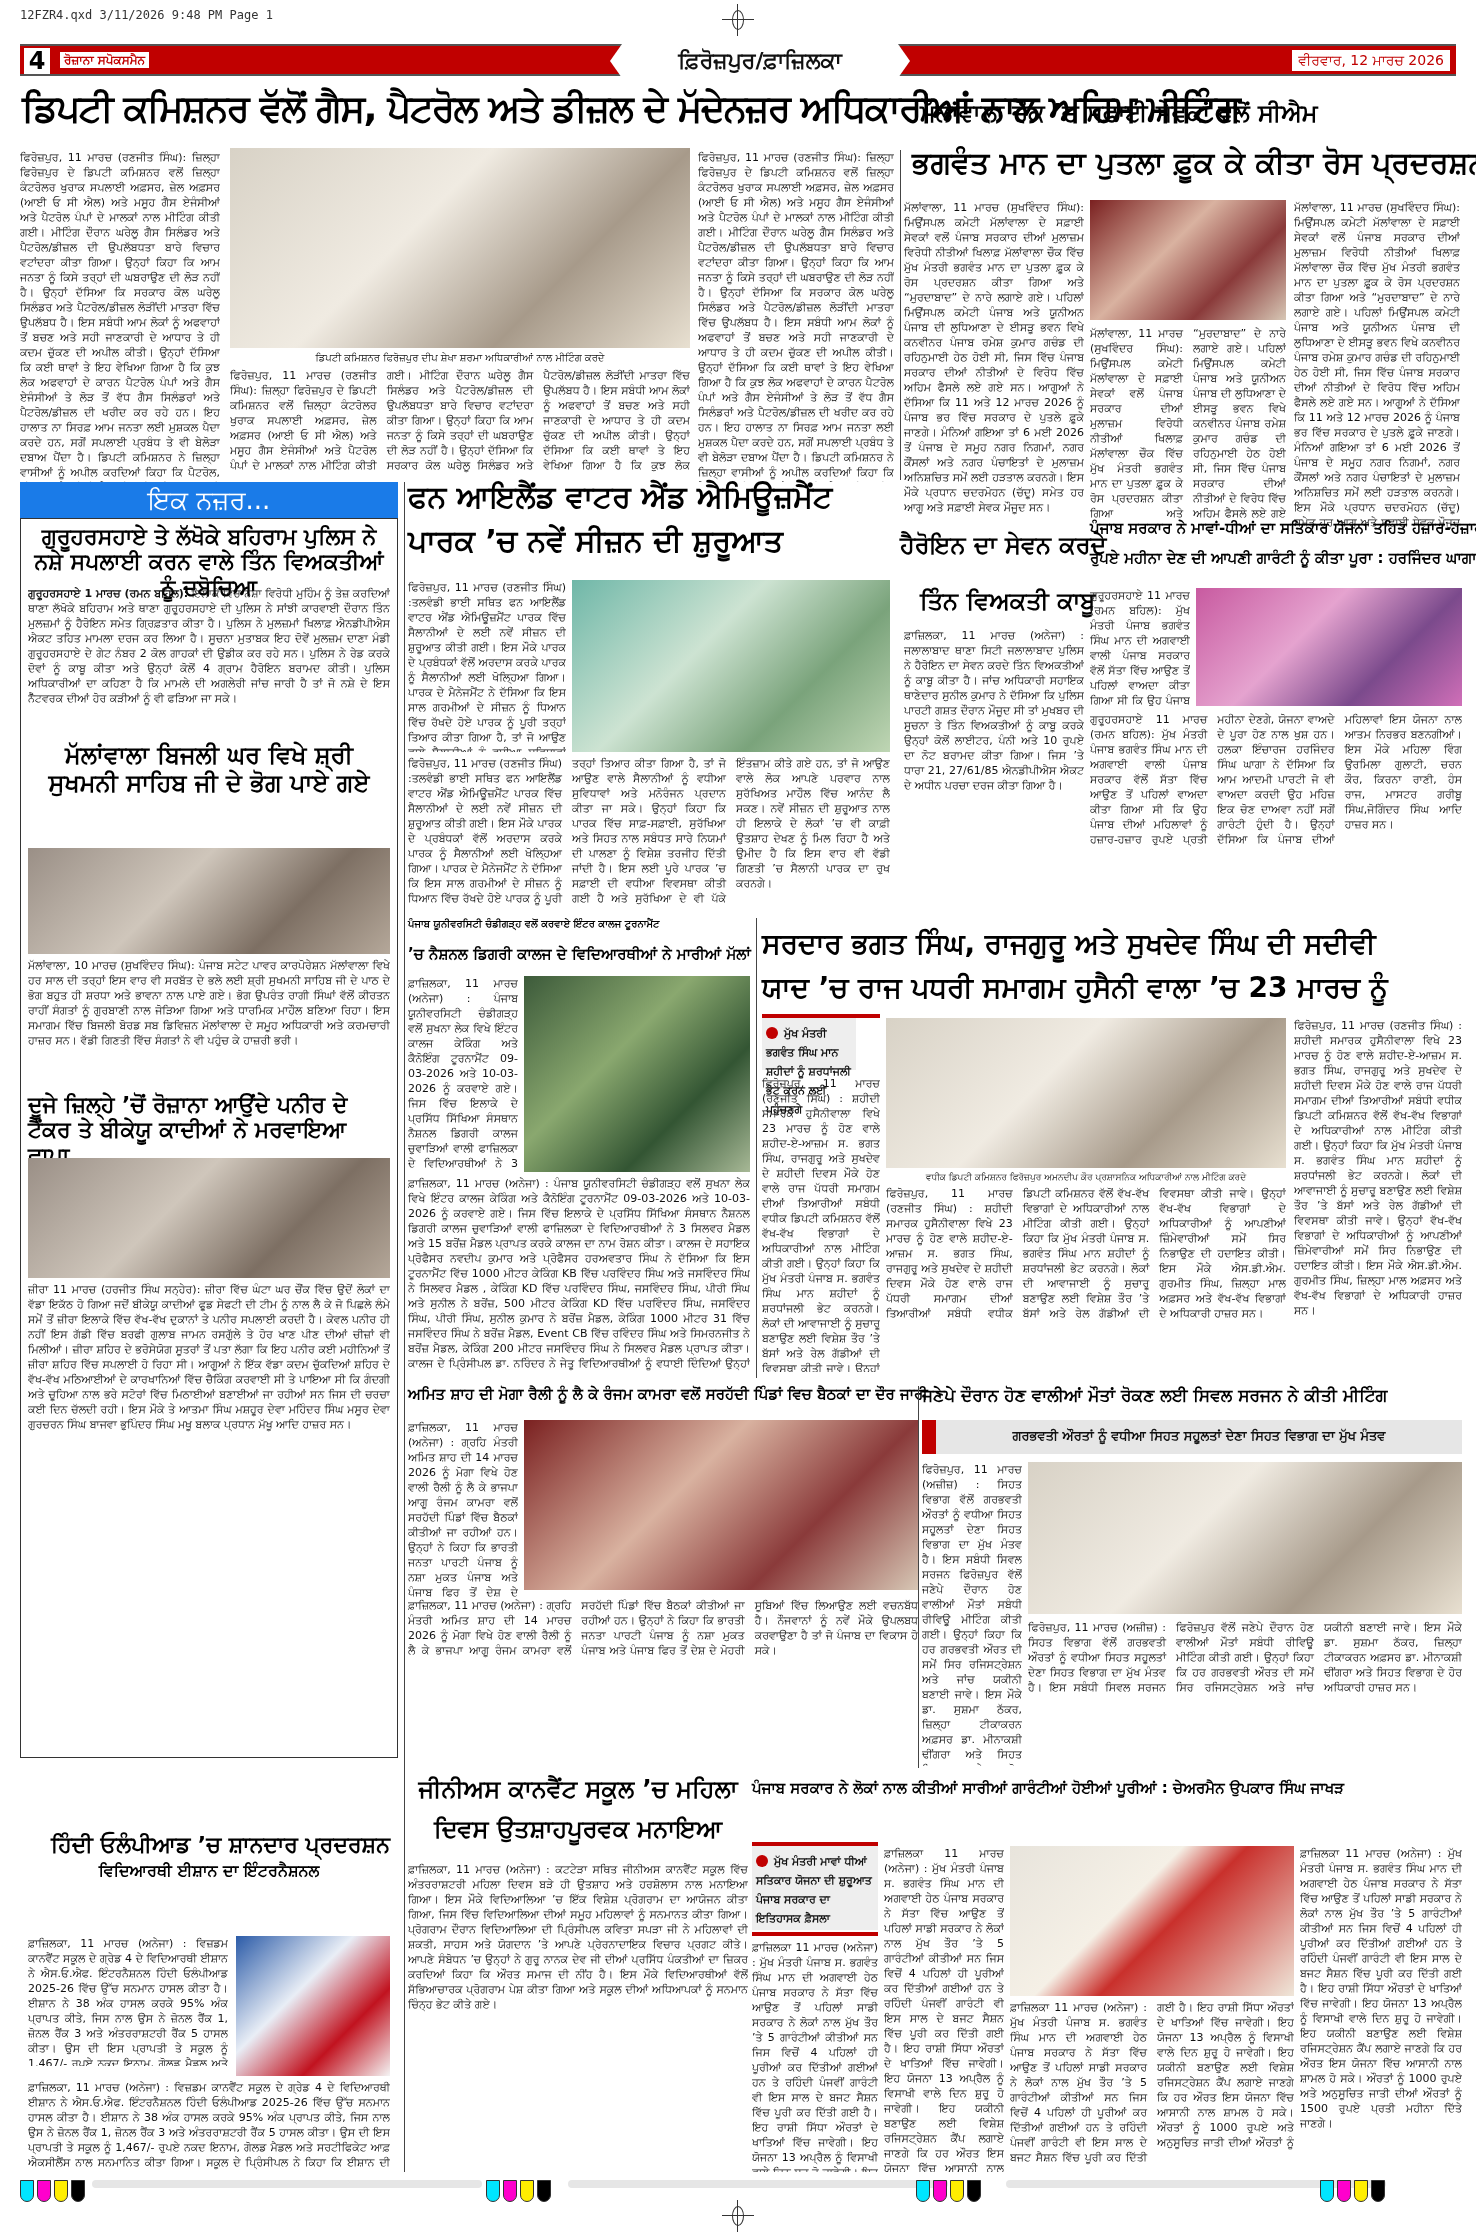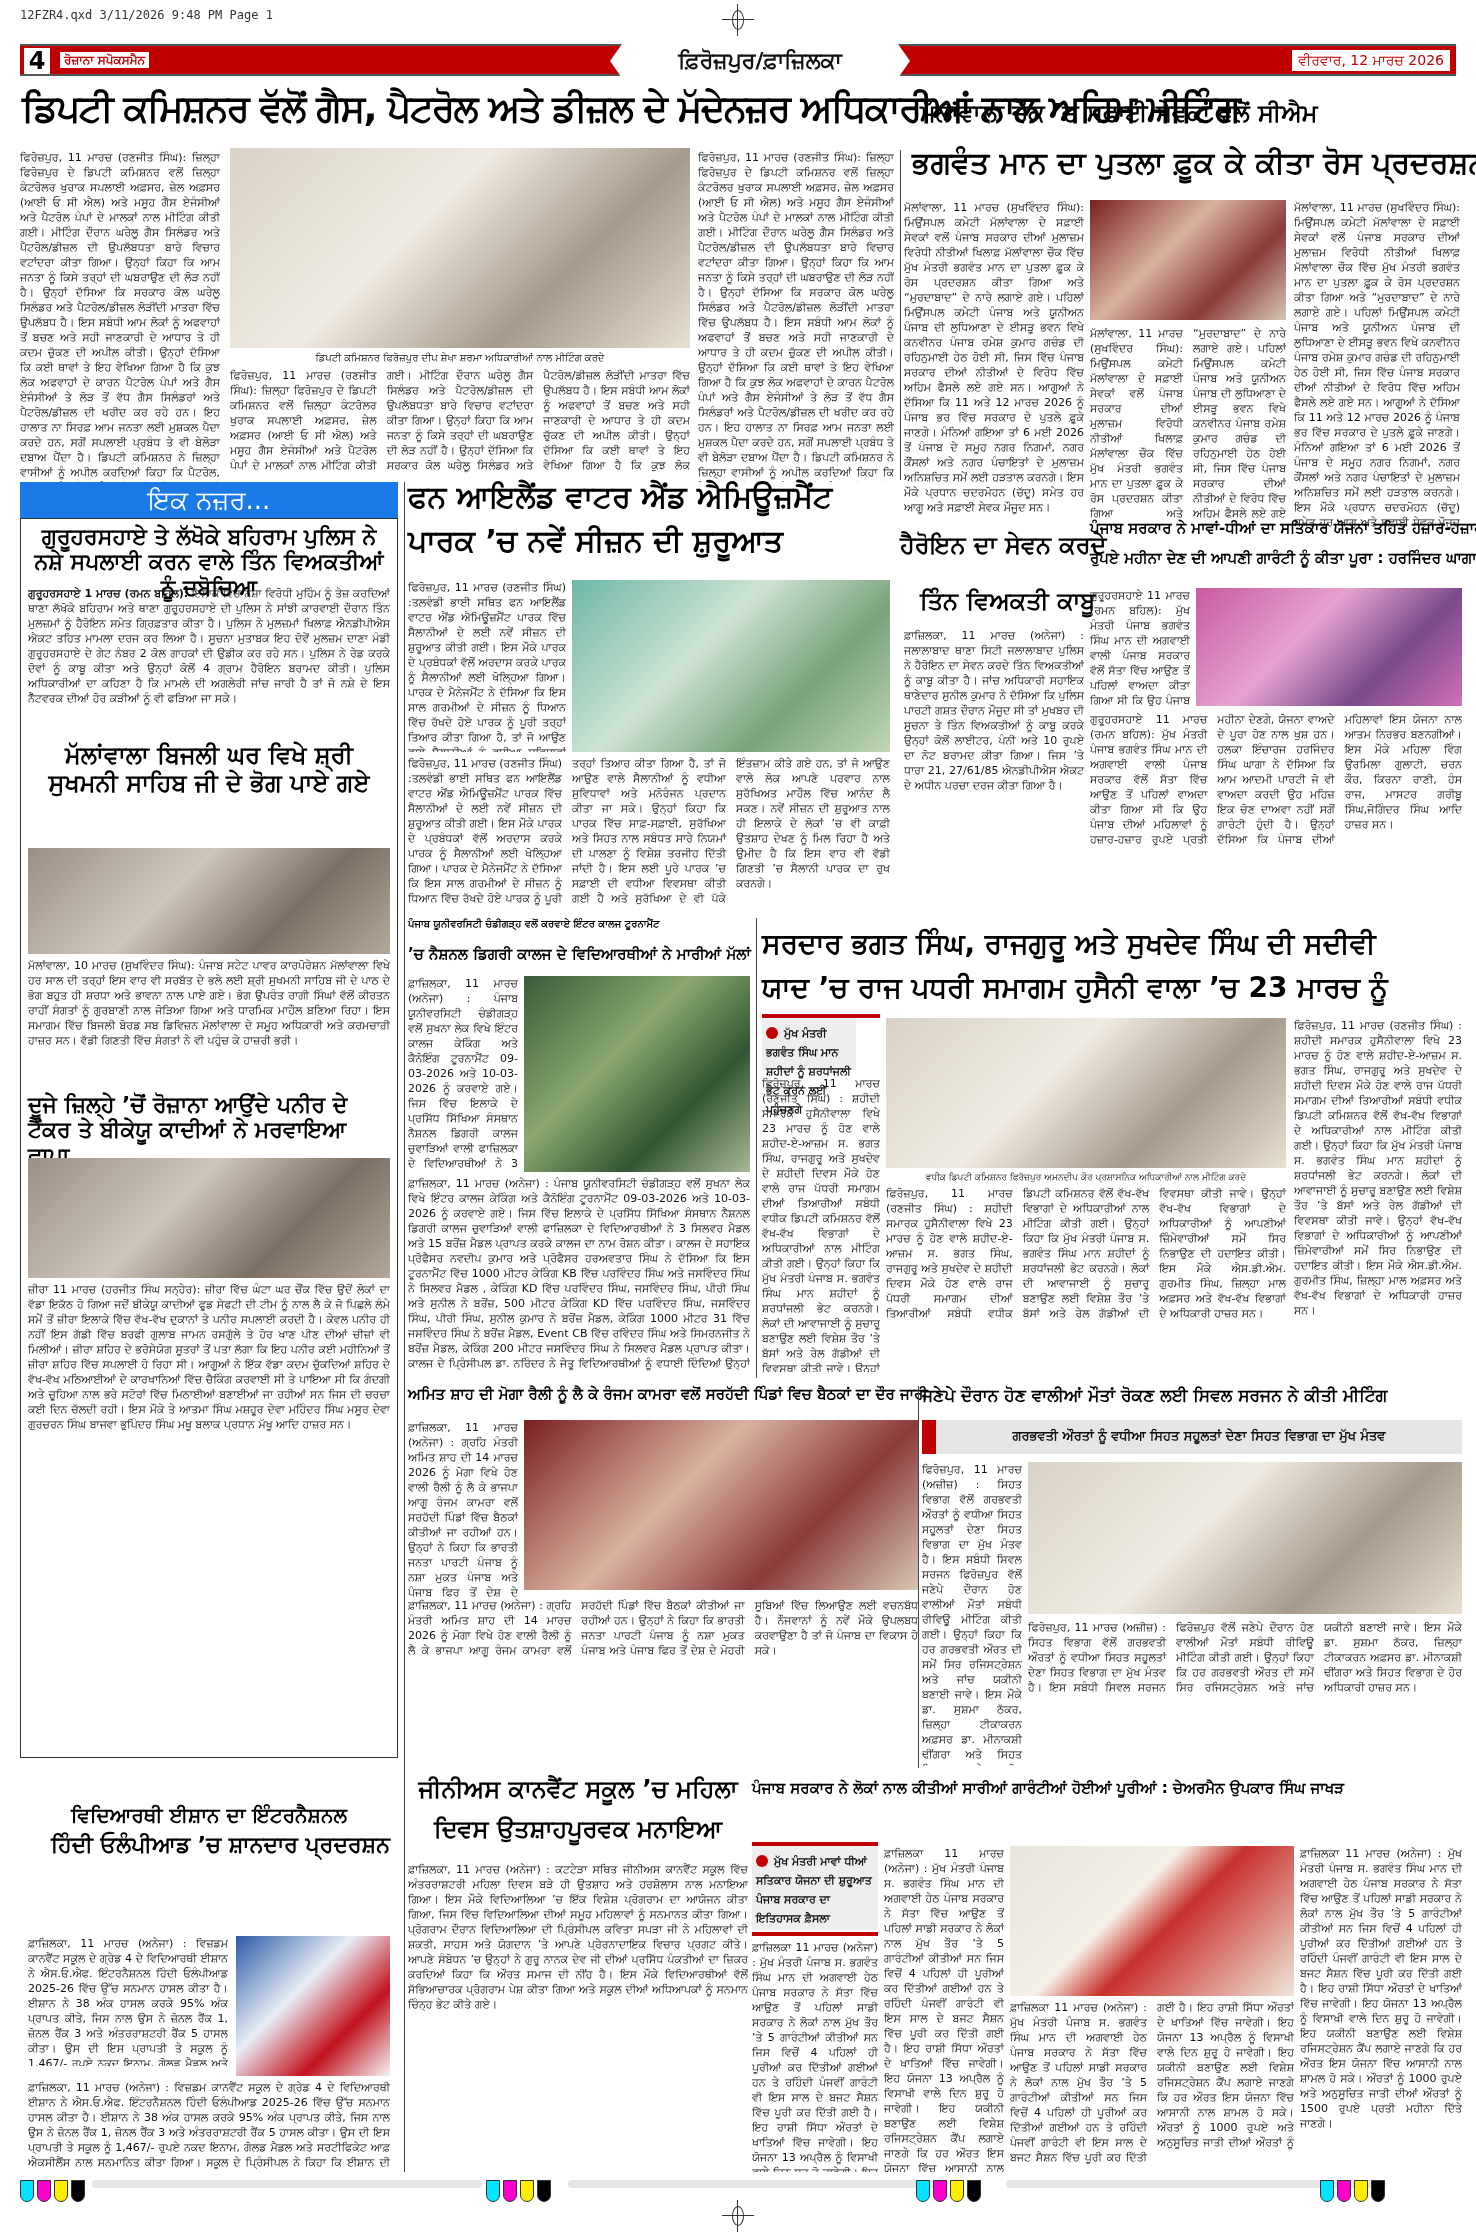--- a/index.html
+++ b/index.html
@@ -77,21 +77,21 @@
 </div>
 
 <h2 class="abs hl-m" style="left:28px;top:742px;width:362px;text-align:center;font-size:24px">ਮੱਲਾਂਵਾਲਾ ਬਿਜਲੀ ਘਰ ਵਿਖੇ ਸ਼੍ਰੀ ਸੁਖਮਨੀ ਸਾਹਿਬ ਜੀ ਦੇ ਭੋਗ ਪਾਏ ਗਏ</h2>
 <div class="abs photo" style="left:28px;top:848px;width:362px;height:106px"></div>
 <div class="abs txt" style="left:28px;top:958px;width:362px;height:130px">ਮੱਲਾਂਵਾਲਾ, 10 ਮਾਰਚ (ਸੁਖਵਿੰਦਰ ਸਿੰਘ): ਪੰਜਾਬ ਸਟੇਟ ਪਾਵਰ ਕਾਰਪੋਰੇਸ਼ਨ ਮੱਲਾਂਵਾਲਾ ਵਿਖੇ ਹਰ ਸਾਲ ਦੀ ਤਰ੍ਹਾਂ ਇਸ ਵਾਰ ਵੀ ਸਰਬੱਤ ਦੇ ਭਲੇ ਲਈ ਸ਼੍ਰੀ ਸੁਖਮਨੀ ਸਾਹਿਬ ਜੀ ਦੇ ਪਾਠ ਦੇ ਭੋਗ ਬਹੁਤ ਹੀ ਸ਼ਰਧਾ ਅਤੇ ਭਾਵਨਾ ਨਾਲ ਪਾਏ ਗਏ। ਭੋਗ ਉਪਰੰਤ ਰਾਗੀ ਸਿੰਘਾਂ ਵੱਲੋਂ ਕੀਰਤਨ ਰਾਹੀਂ ਸੰਗਤਾਂ ਨੂੰ ਗੁਰਬਾਣੀ ਨਾਲ ਜੋੜਿਆ ਗਿਆ ਅਤੇ ਧਾਰਮਿਕ ਮਾਹੌਲ ਬਣਿਆ ਰਿਹਾ। ਇਸ ਸਮਾਗਮ ਵਿੱਚ ਬਿਜਲੀ ਬੋਰਡ ਸਬ ਡਿਵਿਜ਼ਨ ਮੱਲਾਂਵਾਲਾ ਦੇ ਸਮੂਹ ਅਧਿਕਾਰੀ ਅਤੇ ਕਰਮਚਾਰੀ ਹਾਜ਼ਰ ਸਨ। ਵੱਡੀ ਗਿਣਤੀ ਵਿੱਚ ਸੰਗਤਾਂ ਨੇ ਵੀ ਪਹੁੰਚ ਕੇ ਹਾਜ਼ਰੀ ਭਰੀ।</div>
 
 <h2 class="abs hl-m" style="left:28px;top:1092px;width:362px;font-size:22px">ਦੂਜੇ ਜ਼ਿਲ੍ਹੇ ’ਚੋਂ ਰੋਜ਼ਾਨਾ ਆਉਂਦੇ ਪਨੀਰ ਦੇ ਟੈਂਕਰ ਤੇ ਬੀਕੇਯੂ ਕਾਦੀਆਂ ਨੇ ਮਰਵਾਇਆ ਛਾਪਾ</h2>
 <div class="abs photo" style="left:28px;top:1158px;width:362px;height:120px"></div>
 <div class="abs txt" style="left:28px;top:1282px;width:362px;height:480px">ਜ਼ੀਰਾ 11 ਮਾਰਚ (ਹਰਜੀਤ ਸਿੰਘ ਸਨ੍ਹੇਰ): ਜ਼ੀਰਾ ਵਿੱਚ ਘੰਟਾ ਘਰ ਚੌਂਕ ਵਿੱਚ ਉਦੋਂ ਲੋਕਾਂ ਦਾ ਵੱਡਾ ਇਕੱਠ ਹੋ ਗਿਆ ਜਦੋਂ ਬੀਕੇਯੂ ਕਾਦੀਆਂ ਫੂਡ ਸੇਫਟੀ ਦੀ ਟੀਮ ਨੂੰ ਨਾਲ ਲੈ ਕੇ ਜੋ ਪਿਛਲੇ ਲੰਮੇ ਸਮੇਂ ਤੋਂ ਜ਼ੀਰਾ ਇਲਾਕੇ ਵਿੱਚ ਵੱਖ-ਵੱਖ ਦੁਕਾਨਾਂ ਤੇ ਪਨੀਰ ਸਪਲਾਈ ਕਰਦੀ ਹੈ। ਕੇਵਲ ਪਨੀਰ ਹੀ ਨਹੀਂ ਇਸ ਗੱਡੀ ਵਿੱਚ ਬਰਫੀ ਗੁਲਾਬ ਜਾਮਨ ਰਸਗੁੱਲੇ ਤੇ ਹੋਰ ਖਾਣ ਪੀਣ ਦੀਆਂ ਚੀਜ਼ਾਂ ਵੀ ਮਿਲੀਆਂ। ਜ਼ੀਰਾ ਸ਼ਹਿਰ ਦੇ ਭਰੋਸੇਯੋਗ ਸੂਤਰਾਂ ਤੋਂ ਪਤਾ ਲੱਗਾ ਕਿ ਇਹ ਪਨੀਰ ਕਈ ਮਹੀਨਿਆਂ ਤੋਂ ਜ਼ੀਰਾ ਸ਼ਹਿਰ ਵਿੱਚ ਸਪਲਾਈ ਹੋ ਰਿਹਾ ਸੀ। ਆਗੂਆਂ ਨੇ ਇੱਕ ਵੱਡਾ ਕਦਮ ਚੁੱਕਦਿਆਂ ਸ਼ਹਿਰ ਦੇ ਵੱਖ-ਵੱਖ ਮਠਿਆਈਆਂ ਦੇ ਕਾਰਖਾਨਿਆਂ ਵਿੱਚ ਚੈਕਿੰਗ ਕਰਵਾਈ ਸੀ ਤੇ ਪਾਇਆ ਸੀ ਕਿ ਗੰਦਗੀ ਅਤੇ ਚੂਹਿਆ ਨਾਲ ਭਰੇ ਸਟੋਰਾਂ ਵਿੱਚ ਮਿਠਾਈਆਂ ਬਣਾਈਆਂ ਜਾ ਰਹੀਆਂ ਸਨ ਜਿਸ ਦੀ ਚਰਚਾ ਕਈ ਦਿਨ ਚੱਲਦੀ ਰਹੀ। ਇਸ ਮੌਕੇ ਤੇ ਆਤਮਾ ਸਿੰਘ ਮਸ਼ਹੂਰ ਦੇਵਾ ਮਹਿੰਦਰ ਸਿੰਘ ਮਸੂਰ ਦੇਵਾ ਗੁਰਚਰਨ ਸਿੰਘ ਬਾਜਵਾ ਭੁਪਿੰਦਰ ਸਿੰਘ ਮਖੂ ਬਲਾਕ ਪ੍ਰਧਾਨ ਮੱਖੂ ਆਦਿ ਹਾਜ਼ਰ ਸਨ।</div>
 
-<h2 class="abs hl-m" style="left:28px;top:1804px;width:362px;font-size:20px;text-align:center">ਵਿਦਿਆਰਥੀ ਈਸ਼ਾਨ ਦਾ ਇੰਟਰਨੈਸ਼ਨਲ</h2>
+<h2 class="abs hl-m" style="left:28px;top:1862px;width:362px;font-size:16px;text-align:center">ਵਿਦਿਆਰਥੀ ਈਸ਼ਾਨ ਦਾ ਇੰਟਰਨੈਸ਼ਨਲ</h2>
 <h2 class="abs hl-m" style="left:28px;top:1832px;width:362px;font-size:22px;text-align:right">ਹਿੰਦੀ ਓਲੰਪੀਆਡ ’ਚ ਸ਼ਾਨਦਾਰ ਪ੍ਰਦਰਸ਼ਨ</h2>
 <div class="abs txt" style="left:28px;top:1936px;width:200px;height:130px">ਫ਼ਾਜ਼ਿਲਕਾ, 11 ਮਾਰਚ (ਅਨੇਜਾ) : ਵਿਜ਼ਡਮ ਕਾਨਵੈਂਟ ਸਕੂਲ ਦੇ ਗ੍ਰੇਡ 4 ਦੇ ਵਿਦਿਆਰਥੀ ਈਸ਼ਾਨ ਨੇ ਐਸ.ਓ.ਐਫ. ਇੰਟਰਨੈਸ਼ਨਲ ਹਿੰਦੀ ਓਲੰਪੀਆਡ 2025-26 ਵਿੱਚ ਉੱਚ ਸਨਮਾਨ ਹਾਸਲ ਕੀਤਾ ਹੈ। ਈਸ਼ਾਨ ਨੇ 38 ਅੰਕ ਹਾਸਲ ਕਰਕੇ 95% ਅੰਕ ਪ੍ਰਾਪਤ ਕੀਤੇ, ਜਿਸ ਨਾਲ ਉਸ ਨੇ ਜ਼ੋਨਲ ਰੈਂਕ 1, ਜ਼ੋਨਲ ਰੈਂਕ 3 ਅਤੇ ਅੰਤਰਰਾਸ਼ਟਰੀ ਰੈਂਕ 5 ਹਾਸਲ ਕੀਤਾ। ਉਸ ਦੀ ਇਸ ਪ੍ਰਾਪਤੀ ਤੇ ਸਕੂਲ ਨੂੰ 1,467/- ਰੁਪਏ ਨਕਦ ਇਨਾਮ, ਗੋਲਡ ਮੈਡਲ ਅਤੇ ਸਰਟੀਫਿਕੇਟ ਆਫ਼ ਐਕਸੀਲੈਂਸ ਨਾਲ ਸਨਮਾਨਿਤ ਕੀਤਾ ਗਿਆ। ਸਕੂਲ ਦੇ ਪ੍ਰਿੰਸੀਪਲ ਨੇ ਕਿਹਾ ਕਿ ਈਸ਼ਾਨ ਦੀ ਇਹ ਪ੍ਰਾਪਤੀ ਸਕੂਲ ਅਤੇ ਮਾਪਿਆਂ ਲਈ ਮਾਣ ਵਾਲੀ ਗੱਲ ਹੈ।</div>
 <div class="abs photo" style="left:236px;top:1936px;width:154px;height:140px;background:linear-gradient(135deg,#2b5ba8,#e9eef6 40%,#c1121f 70%,#f4f4f4)"></div>
 <div class="abs txt" style="left:28px;top:2080px;width:362px;height:90px">ਫ਼ਾਜ਼ਿਲਕਾ, 11 ਮਾਰਚ (ਅਨੇਜਾ) : ਵਿਜ਼ਡਮ ਕਾਨਵੈਂਟ ਸਕੂਲ ਦੇ ਗ੍ਰੇਡ 4 ਦੇ ਵਿਦਿਆਰਥੀ ਈਸ਼ਾਨ ਨੇ ਐਸ.ਓ.ਐਫ. ਇੰਟਰਨੈਸ਼ਨਲ ਹਿੰਦੀ ਓਲੰਪੀਆਡ 2025-26 ਵਿੱਚ ਉੱਚ ਸਨਮਾਨ ਹਾਸਲ ਕੀਤਾ ਹੈ। ਈਸ਼ਾਨ ਨੇ 38 ਅੰਕ ਹਾਸਲ ਕਰਕੇ 95% ਅੰਕ ਪ੍ਰਾਪਤ ਕੀਤੇ, ਜਿਸ ਨਾਲ ਉਸ ਨੇ ਜ਼ੋਨਲ ਰੈਂਕ 1, ਜ਼ੋਨਲ ਰੈਂਕ 3 ਅਤੇ ਅੰਤਰਰਾਸ਼ਟਰੀ ਰੈਂਕ 5 ਹਾਸਲ ਕੀਤਾ। ਉਸ ਦੀ ਇਸ ਪ੍ਰਾਪਤੀ ਤੇ ਸਕੂਲ ਨੂੰ 1,467/- ਰੁਪਏ ਨਕਦ ਇਨਾਮ, ਗੋਲਡ ਮੈਡਲ ਅਤੇ ਸਰਟੀਫਿਕੇਟ ਆਫ਼ ਐਕਸੀਲੈਂਸ ਨਾਲ ਸਨਮਾਨਿਤ ਕੀਤਾ ਗਿਆ। ਸਕੂਲ ਦੇ ਪ੍ਰਿੰਸੀਪਲ ਨੇ ਕਿਹਾ ਕਿ ਈਸ਼ਾਨ ਦੀ ਇਹ ਪ੍ਰਾਪਤੀ ਸਕੂਲ ਅਤੇ ਮਾਪਿਆਂ ਲਈ ਮਾਣ ਵਾਲੀ ਗੱਲ ਹੈ।</div>
 
 <h1 class="abs hl-l" style="left:408px;top:480px;width:480px;font-size:30px;white-space:nowrap">ਫਨ ਆਇਲੈਂਡ ਵਾਟਰ ਐਂਡ ਐਮਿਊਜ਼ਮੈਂਟ</h1>
 <h1 class="abs hl-l" style="left:408px;top:524px;width:480px;font-size:30px;white-space:nowrap">ਪਾਰਕ ’ਚ ਨਵੇਂ ਸੀਜ਼ਨ ਦੀ ਸ਼ੁਰੂਆਤ</h1>
 <div class="abs txt" style="left:408px;top:580px;width:158px;height:172px">ਫਿਰੋਜ਼ਪੁਰ, 11 ਮਾਰਚ (ਰਣਜੀਤ ਸਿੰਘ) :ਤਲਵੰਡੀ ਭਾਈ ਸਥਿਤ ਫਨ ਆਇਲੈਂਡ ਵਾਟਰ ਐਂਡ ਐਮਿਊਜ਼ਮੈਂਟ ਪਾਰਕ ਵਿੱਚ ਸੈਲਾਨੀਆਂ ਦੇ ਲਈ ਨਵੇਂ ਸੀਜ਼ਨ ਦੀ ਸ਼ੁਰੂਆਤ ਕੀਤੀ ਗਈ। ਇਸ ਮੌਕੇ ਪਾਰਕ ਦੇ ਪ੍ਰਬੰਧਕਾਂ ਵੱਲੋਂ ਅਰਦਾਸ ਕਰਕੇ ਪਾਰਕ ਨੂੰ ਸੈਲਾਨੀਆਂ ਲਈ ਖੋਲ੍ਹਿਆ ਗਿਆ। ਪਾਰਕ ਦੇ ਮੈਨੇਜਮੈਂਟ ਨੇ ਦੱਸਿਆ ਕਿ ਇਸ ਸਾਲ ਗਰਮੀਆਂ ਦੇ ਸੀਜ਼ਨ ਨੂੰ ਧਿਆਨ ਵਿੱਚ ਰੱਖਦੇ ਹੋਏ ਪਾਰਕ ਨੂੰ ਪੂਰੀ ਤਰ੍ਹਾਂ ਤਿਆਰ ਕੀਤਾ ਗਿਆ ਹੈ, ਤਾਂ ਜੋ ਆਉਣ ਵਾਲੇ ਸੈਲਾਨੀਆਂ ਨੂੰ ਵਧੀਆ ਸੁਵਿਧਾਵਾਂ ਅਤੇ ਮਨੋਰੰਜਨ ਪ੍ਰਦਾਨ ਕੀਤਾ ਜਾ ਸਕੇ। ਉਨ੍ਹਾਂ ਕਿਹਾ ਕਿ ਪਾਰਕ ਵਿੱਚ ਸਾਫ਼-ਸਫ਼ਾਈ, ਸੁਰੱਖਿਆ ਅਤੇ ਸਿਹਤ ਨਾਲ ਸਬੰਧਤ ਸਾਰੇ ਨਿਯਮਾਂ ਦੀ ਪਾਲਣਾ ਨੂੰ ਵਿਸ਼ੇਸ਼ ਤਰਜੀਹ ਦਿੱਤੀ ਜਾਂਦੀ ਹੈ। ਇਸ ਲਈ ਪੂਰੇ ਪਾਰਕ ’ਚ ਸਫ਼ਾਈ ਦੀ ਵਧੀਆ ਵਿਵਸਥਾ ਕੀਤੀ ਗਈ ਹੈ ਅਤੇ ਸੁਰੱਖਿਆ ਦੇ ਵੀ ਪੱਕੇ ਇੰਤਜ਼ਾਮ ਕੀਤੇ ਗਏ ਹਨ, ਤਾਂ ਜੋ ਆਉਣ ਵਾਲੇ ਲੋਕ ਆਪਣੇ ਪਰਵਾਰ ਨਾਲ ਸੁਰੱਖਿਅਤ ਮਾਹੌਲ ਵਿੱਚ ਆਨੰਦ ਲੈ ਸਕਣ। ਨਵੇਂ ਸੀਜ਼ਨ ਦੀ ਸ਼ੁਰੂਆਤ ਨਾਲ ਹੀ ਇਲਾਕੇ ਦੇ ਲੋਕਾਂ ’ਚ ਵੀ ਕਾਫ਼ੀ ਉਤਸ਼ਾਹ ਦੇਖਣ ਨੂੰ ਮਿਲ ਰਿਹਾ ਹੈ ਅਤੇ ਉਮੀਦ ਹੈ ਕਿ ਇਸ ਵਾਰ ਵੀ ਵੱਡੀ ਗਿਣਤੀ ’ਚ ਸੈਲਾਨੀ ਪਾਰਕ ਦਾ ਰੁਖ ਕਰਨਗੇ।</div>
 <div class="abs photo water" style="left:572px;top:580px;width:318px;height:172px"></div>
 <div class="abs txt cols3" style="left:408px;top:756px;width:482px;height:150px">ਫਿਰੋਜ਼ਪੁਰ, 11 ਮਾਰਚ (ਰਣਜੀਤ ਸਿੰਘ) :ਤਲਵੰਡੀ ਭਾਈ ਸਥਿਤ ਫਨ ਆਇਲੈਂਡ ਵਾਟਰ ਐਂਡ ਐਮਿਊਜ਼ਮੈਂਟ ਪਾਰਕ ਵਿੱਚ ਸੈਲਾਨੀਆਂ ਦੇ ਲਈ ਨਵੇਂ ਸੀਜ਼ਨ ਦੀ ਸ਼ੁਰੂਆਤ ਕੀਤੀ ਗਈ। ਇਸ ਮੌਕੇ ਪਾਰਕ ਦੇ ਪ੍ਰਬੰਧਕਾਂ ਵੱਲੋਂ ਅਰਦਾਸ ਕਰਕੇ ਪਾਰਕ ਨੂੰ ਸੈਲਾਨੀਆਂ ਲਈ ਖੋਲ੍ਹਿਆ ਗਿਆ। ਪਾਰਕ ਦੇ ਮੈਨੇਜਮੈਂਟ ਨੇ ਦੱਸਿਆ ਕਿ ਇਸ ਸਾਲ ਗਰਮੀਆਂ ਦੇ ਸੀਜ਼ਨ ਨੂੰ ਧਿਆਨ ਵਿੱਚ ਰੱਖਦੇ ਹੋਏ ਪਾਰਕ ਨੂੰ ਪੂਰੀ ਤਰ੍ਹਾਂ ਤਿਆਰ ਕੀਤਾ ਗਿਆ ਹੈ, ਤਾਂ ਜੋ ਆਉਣ ਵਾਲੇ ਸੈਲਾਨੀਆਂ ਨੂੰ ਵਧੀਆ ਸੁਵਿਧਾਵਾਂ ਅਤੇ ਮਨੋਰੰਜਨ ਪ੍ਰਦਾਨ ਕੀਤਾ ਜਾ ਸਕੇ। ਉਨ੍ਹਾਂ ਕਿਹਾ ਕਿ ਪਾਰਕ ਵਿੱਚ ਸਾਫ਼-ਸਫ਼ਾਈ, ਸੁਰੱਖਿਆ ਅਤੇ ਸਿਹਤ ਨਾਲ ਸਬੰਧਤ ਸਾਰੇ ਨਿਯਮਾਂ ਦੀ ਪਾਲਣਾ ਨੂੰ ਵਿਸ਼ੇਸ਼ ਤਰਜੀਹ ਦਿੱਤੀ ਜਾਂਦੀ ਹੈ। ਇਸ ਲਈ ਪੂਰੇ ਪਾਰਕ ’ਚ ਸਫ਼ਾਈ ਦੀ ਵਧੀਆ ਵਿਵਸਥਾ ਕੀਤੀ ਗਈ ਹੈ ਅਤੇ ਸੁਰੱਖਿਆ ਦੇ ਵੀ ਪੱਕੇ ਇੰਤਜ਼ਾਮ ਕੀਤੇ ਗਏ ਹਨ, ਤਾਂ ਜੋ ਆਉਣ ਵਾਲੇ ਲੋਕ ਆਪਣੇ ਪਰਵਾਰ ਨਾਲ ਸੁਰੱਖਿਅਤ ਮਾਹੌਲ ਵਿੱਚ ਆਨੰਦ ਲੈ ਸਕਣ। ਨਵੇਂ ਸੀਜ਼ਨ ਦੀ ਸ਼ੁਰੂਆਤ ਨਾਲ ਹੀ ਇਲਾਕੇ ਦੇ ਲੋਕਾਂ ’ਚ ਵੀ ਕਾਫ਼ੀ ਉਤਸ਼ਾਹ ਦੇਖਣ ਨੂੰ ਮਿਲ ਰਿਹਾ ਹੈ ਅਤੇ ਉਮੀਦ ਹੈ ਕਿ ਇਸ ਵਾਰ ਵੀ ਵੱਡੀ ਗਿਣਤੀ ’ਚ ਸੈਲਾਨੀ ਪਾਰਕ ਦਾ ਰੁਖ ਕਰਨਗੇ।</div>

